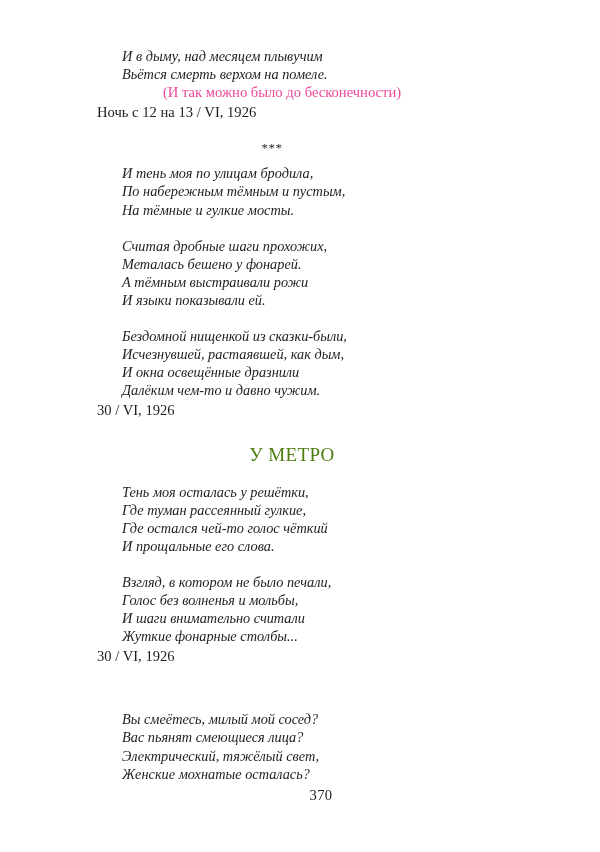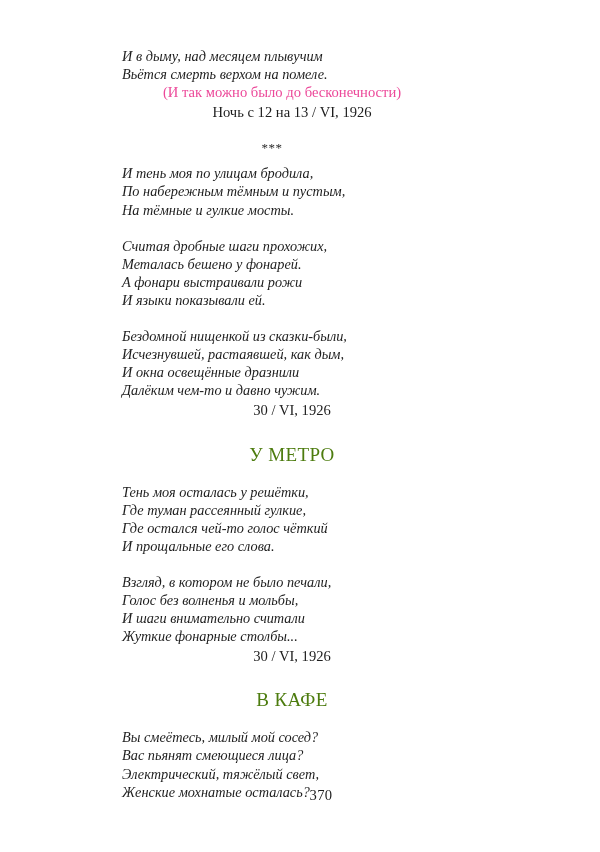--- a/index.html
+++ b/index.html
@@ -67,21 +67,21 @@
     margin-left: 66px;
     white-space: pre;
     color: #ec4899;
   }
 
   .date-line {
     font-style: normal;
     font-size: 14.6px;
     line-height: 18.1px;
     margin: 0;
-    text-align: center;
+    text-align: left;
     white-space: pre;
     color: #1d1d1d;
   }
 
   .separator {
     font-style: normal;
     font-size: 13px;
     line-height: 18px;
     margin: 0;
     margin-left: 25px;
@@ -133,21 +133,21 @@
 
     <div class="stanza">
       <p class="verse-line">И тень моя по улицам бродила,</p>
       <p class="verse-line">По набережным тёмным и пустым,</p>
       <p class="verse-line">На тёмные и гулкие мосты.</p>
     </div>
     <div class="gap-stanza"></div>
     <div class="stanza">
       <p class="verse-line">Считая дробные шаги прохожих,</p>
       <p class="verse-line">Металась бешено у фонарей.</p>
-      <p class="verse-line">А фонари выстраивали рожи</p>
+      <p class="verse-line">А тёмным выстраивали рожи</p>
       <p class="verse-line">И языки показывали ей.</p>
     </div>
     <div class="gap-stanza"></div>
     <div class="stanza">
       <p class="verse-line">Бездомной нищенкой из сказки-были,</p>
       <p class="verse-line">Исчезнувшей, растаявшей, как дым,</p>
       <p class="verse-line">И окна освещённые дразнили</p>
       <p class="verse-line">Далёким чем-то и давно чужим.</p>
     </div>
     <div class="gap-before-date"></div>
@@ -166,21 +166,20 @@
     <div class="stanza">
       <p class="verse-line">Взгляд, в котором не было печали,</p>
       <p class="verse-line">Голос без волненья и мольбы,</p>
       <p class="verse-line">И шаги внимательно считали</p>
       <p class="verse-line">Жуткие фонарные столбы...</p>
     </div>
     <div class="gap-before-date"></div>
     <p class="date-line">30 / VI, 1926</p>
 
     <div class="gap-before-title"></div>
-    <p class="poem-title">В КАФЕ</p>
     <div class="gap-after-title"></div>
     <div class="stanza">
       <p class="verse-line">Вы смеётесь, милый мой сосед?</p>
       <p class="verse-line">Вас пьянят смеющиеся лица?</p>
       <p class="verse-line">Электрический, тяжёлый свет,</p>
       <p class="verse-line">Женские мохнатые осталась?</p>
     </div>
 
   </div>
 

